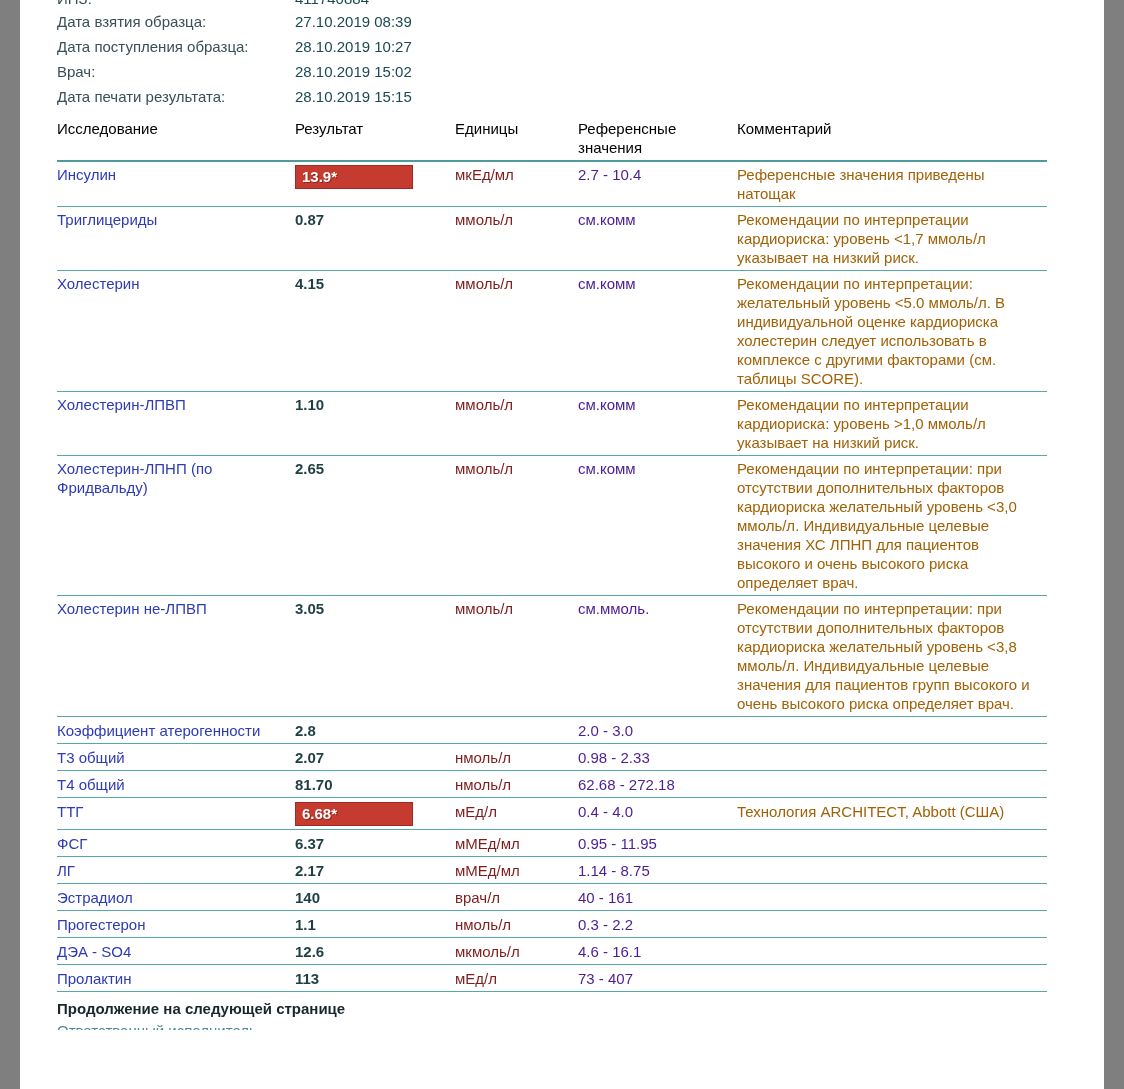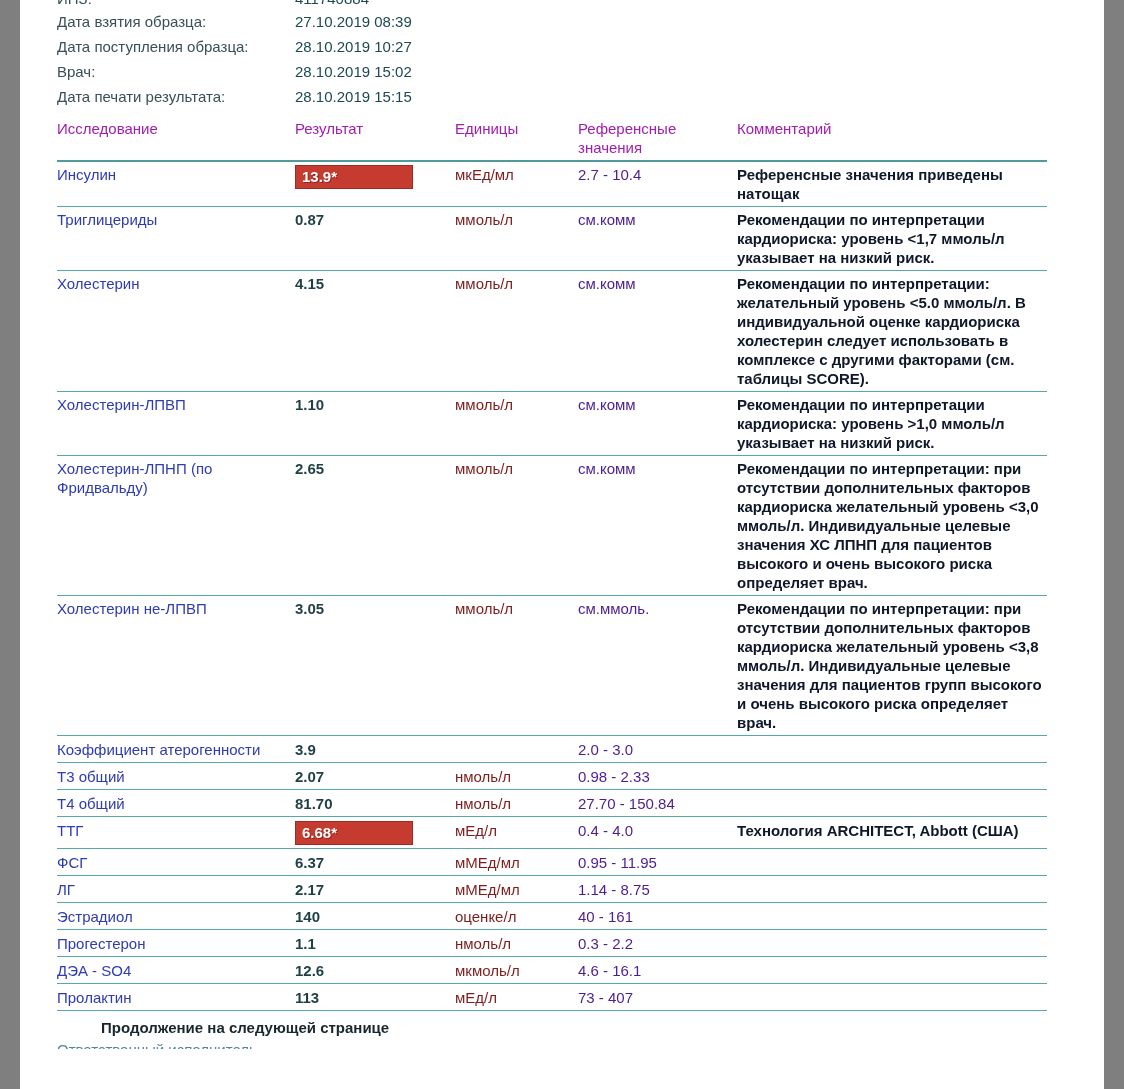--- a/index.html
+++ b/index.html
@@ -21,44 +21,44 @@
   .info-block { padding-top:0; }
   .info-row { display:flex; height:25px; line-height:25px; }
   .info-row.clip-top { height:9px; overflow:hidden; }
   .info-row.clip-top .inner { display:flex; margin-top:-14px; height:25px; line-height:25px; width:100%; }
   .info-label { width:238px; color:#3a4f58; }
   .info-value { color:#1c4a52; }
   
   table.results { border-collapse:collapse; table-layout:fixed; width:990px; margin-top:6px; }
   th {
     text-align:left; vertical-align:top; font-weight:normal;
-    color:#a21caf; padding:4px 10px 3px 0;
+    color:#000000; padding:4px 10px 3px 0;
     border-bottom:2px solid #4f9a9a;
     line-height:19px;
   }
   td {
     vertical-align:top; line-height:19px;
     padding:4px 10px 3px 0;
     border-bottom:1.5px solid #57a8a8;
   }
   td.c-name    { color:#2e3bb4; }
   td.c-result  { color:#1e3f44; font-weight:bold;margin-top:16px; }
   td.c-units   { color:#7f1d1d; }
   td.c-ref     { color:#4c1d95; }
-  td.c-comment { color:#0f172a; padding-right:2px;font-weight:bold; }
+  td.c-comment { color:#a16207; padding-right:2px; }
   tr.tall td { padding-top:3px; }
   .c-result .hl {
     display:inline-block; width:118px;
     background:#c63b2f; border:1px solid #9e2b21;
     color:#ffffff; padding:1px 6px 2px 6px;
     text-shadow:1px 1px 0 rgba(70,0,0,0.4);
   }
   
   .footer-line {
-    margin-top:7px; font-weight:bold; color:#18262d; line-height:19px;margin-left:44px;
+    margin-top:7px; font-weight:bold; color:#18262d; line-height:19px;
   }
   .clip-bottom {
     margin-top:4px; height:8px; overflow:hidden;
     color:#4c8a96; line-height:17px;
   }
 </style>
 </head>
 <body>
 
 <div class="page">
@@ -143,37 +143,37 @@
     </tr>
         <tr class="tall">
       <td class="c-name"><span>Холестерин не-ЛПВП</span></td>
       <td class="c-result"><span>3.05</span></td>
       <td class="c-units"><span>ммоль/л</span></td>
       <td class="c-ref"><span>см.ммоль.</span></td>
       <td class="c-comment"><span>Рекомендации по интерпретации: при отсутствии дополнительных факторов кардиориска желательный уровень &lt;3,8 ммоль/л. Индивидуальные целевые значения для пациентов групп высокого и очень высокого риска определяет врач.</span></td>
     </tr>
         <tr>
       <td class="c-name"><span>Коэффициент атерогенности</span></td>
-      <td class="c-result"><span>3.9</span></td>
+      <td class="c-result"><span>2.8</span></td>
       <td class="c-units"><span></span></td>
       <td class="c-ref"><span>2.0 - 3.0</span></td>
       <td class="c-comment"><span></span></td>
     </tr>
         <tr>
       <td class="c-name"><span>Т3 общий</span></td>
       <td class="c-result"><span>2.07</span></td>
       <td class="c-units"><span>нмоль/л</span></td>
       <td class="c-ref"><span>0.98 - 2.33</span></td>
       <td class="c-comment"><span></span></td>
     </tr>
         <tr>
       <td class="c-name"><span>Т4 общий</span></td>
       <td class="c-result"><span>81.70</span></td>
       <td class="c-units"><span>нмоль/л</span></td>
-      <td class="c-ref"><span>27.70 - 150.84</span></td>
+      <td class="c-ref"><span>62.68 - 272.18</span></td>
       <td class="c-comment"><span></span></td>
     </tr>
         <tr>
       <td class="c-name"><span>ТТГ</span></td>
       <td class="c-result"><span class="hl">6.68*</span></td>
       <td class="c-units"><span>мЕд/л</span></td>
       <td class="c-ref"><span>0.4 - 4.0</span></td>
       <td class="c-comment"><span>Технология ARCHITECT, Abbott (США)</span></td>
     </tr>
         <tr>
@@ -186,21 +186,21 @@
         <tr>
       <td class="c-name"><span>ЛГ</span></td>
       <td class="c-result"><span>2.17</span></td>
       <td class="c-units"><span>мМЕд/мл</span></td>
       <td class="c-ref"><span>1.14 - 8.75</span></td>
       <td class="c-comment"><span></span></td>
     </tr>
         <tr>
       <td class="c-name"><span>Эстрадиол</span></td>
       <td class="c-result"><span>140</span></td>
-      <td class="c-units"><span>оценке/л</span></td>
+      <td class="c-units"><span>врач/л</span></td>
       <td class="c-ref"><span>40 - 161</span></td>
       <td class="c-comment"><span></span></td>
     </tr>
         <tr>
       <td class="c-name"><span>Прогестерон</span></td>
       <td class="c-result"><span>1.1</span></td>
       <td class="c-units"><span>нмоль/л</span></td>
       <td class="c-ref"><span>0.3 - 2.2</span></td>
       <td class="c-comment"><span></span></td>
     </tr>

